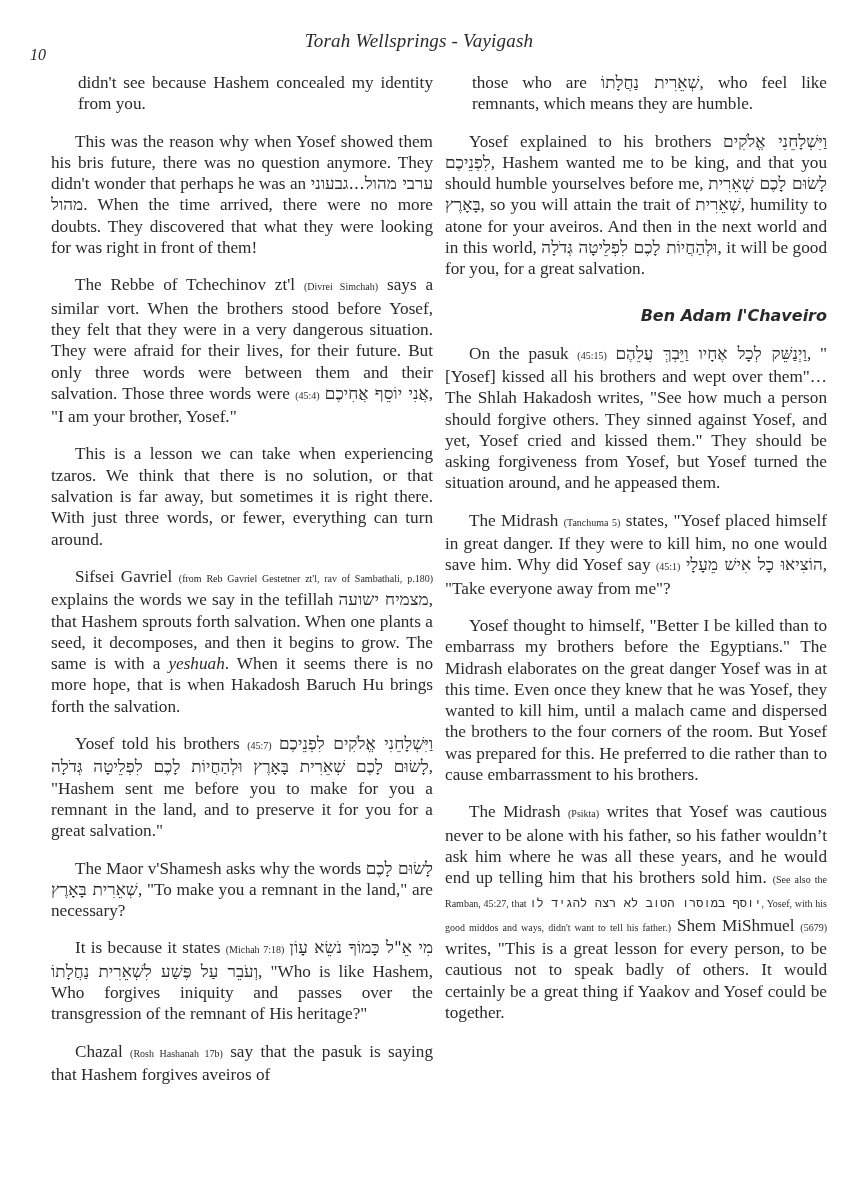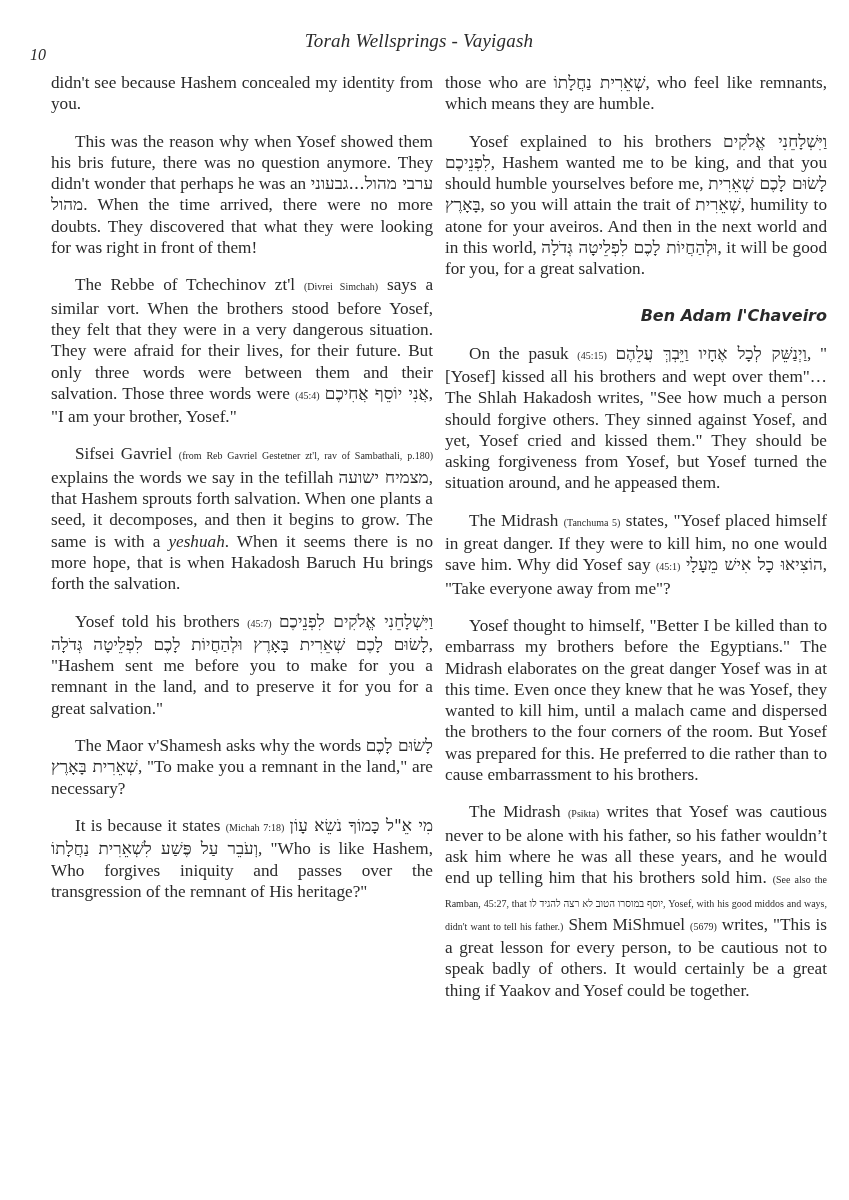--- a/index.html
+++ b/index.html
@@ -4,43 +4,45 @@
 <style>
   html, body { margin: 0; padding: 0; background: #ffffff; }
   body { width: 849px; height: 1200px; position: relative; overflow: hidden; color: #2a2a2a; font-family: "Liberation Serif", "DejaVu Serif", serif; }
   .header { position: absolute; top: 30px; left: 30px; width: 790px; height: 30px; }
   .page-num { position: absolute; left: 0; top: 16px; font-style: italic; font-size: 16px; }
   .running-title { position: absolute; left: 0; right: 12px; top: 0; text-align: center; font-style: italic; font-size: 19px; letter-spacing: 0.2px; }
   .col { position: absolute; top: 72px; width: 382px; }
   .col.left { left: 51px; }
   .col.right { left: 445px; }
   p.para { margin: 0 0 16px 0; font-size: 17.2px; line-height: 21.3px; text-align: justify; text-indent: 24px; hyphens: none; }
-  p.para.noindent { text-indent: 0; }
+  p.para.noindent { text-indent: 0; margin-left: 27px; }
   .cite { font-size: 10px; }
   .he { font-family: "DejaVu Serif", serif; font-size: 17px; direction: rtl; unicode-bidi: isolate; }
-  .he-small { font-family: Liberation Serif, serif; font-size: 10px; direction: rtl; unicode-bidi: isolate; }
+  .he-small { font-family: Liberation Mono, monospace; font-size: 12px; direction: rtl; unicode-bidi: isolate; }
   .it { font-style: italic; }
   .section-heading { margin: 26px 0 18px 0; text-align: right; font-weight: bold; font-style: italic; font-size: 16px; font-family: "DejaVu Sans", sans-serif; }
 </style>
 </head>
 <body>
 
 <div class="header">
   <span class="page-num">10</span>
   <div class="running-title">Torah Wellsprings - Vayigash</div>
 </div>
 
 <div class="col left" id="left-col">
     <p class="para noindent"><span>didn't see because Hashem concealed my identity from you.</span></p>
     <p class="para"><span>This was the reason why when Yosef showed them his bris future, there was no question anymore. They didn't wonder that perhaps he was an </span><span class="he">ערבי מהול...גבעוני מהול</span><span>. When the time arrived, there were no more doubts. They discovered that what they were looking for was right in front of them!</span></p>
     <p class="para"><span>The Rebbe of Tchechinov zt'l </span><span class="cite">(Divrei Simchah)</span><span> says a similar vort. When the brothers stood before Yosef, they felt that they were in a very dangerous situation. They were afraid for their lives, for their future. But only three words were between them and their salvation. Those three words were </span><span class="cite">(45:4)</span><span> </span><span class="he">אֲנִי יוֹסֵף אֲחִיכֶם</span><span>, "I am your brother, Yosef."</span></p>
+    <p class="para"><span>This is a lesson we can take when experiencing tzaros. We think that there is no solution, or that salvation is far away, but sometimes it is right there. With just three words, or fewer, everything can turn around.</span></p>
     <p class="para"><span>Sifsei Gavriel </span><span class="cite">(from Reb Gavriel Gestetner zt'l, rav of Sambathali, p.180)</span><span> explains the words we say in the tefillah </span><span class="he">מצמיח ישועה</span><span>, that Hashem sprouts forth salvation. When one plants a seed, it decomposes, and then it begins to grow. The same is with a </span><span class="it">yeshuah</span><span>. When it seems there is no more hope, that is when Hakadosh Baruch Hu brings forth the salvation.</span></p>
     <p class="para"><span>Yosef told his brothers </span><span class="cite">(45:7)</span><span> </span><span class="he">וַיִּשְׁלָחֵנִי אֱלֹקִים לִפְנֵיכֶם לָשׂוּם לָכֶם שְׁאֵרִית בָּאָרֶץ וּלְהַחֲיוֹת לָכֶם לִפְלֵיטָה גְּדֹלָה</span><span>, "Hashem sent me before you to make for you a remnant in the land, and to preserve it for you for a great salvation."</span></p>
     <p class="para"><span>The Maor v'Shamesh asks why the words </span><span class="he">לָשׂוּם לָכֶם שְׁאֵרִית בָּאָרֶץ</span><span>, "To make you a remnant in the land," are necessary?</span></p>
     <p class="para"><span>It is because it states </span><span class="cite">(Michah 7:18)</span><span> </span><span class="he">מִי אֵ"ל כָּמוֹךָ נֹשֵׂא עָוֹן וְעֹבֵר עַל פֶּשַׁע לִשְׁאֵרִית נַחֲלָתוֹ</span><span>, "Who is like Hashem, Who forgives iniquity and passes over the transgression of the remnant of His heritage?"</span></p>
+    <p class="para"><span>Chazal </span><span class="cite">(Rosh Hashanah 17b)</span><span> say that the pasuk is saying that Hashem forgives aveiros of</span></p>
   </div>
 
 <div class="col right">
   <div id="right-top">
       <p class="para noindent"><span>those who are </span><span class="he">שְׁאֵרִית נַחֲלָתוֹ</span><span>, who feel like remnants, which means they are humble.</span></p>
       <p class="para"><span>Yosef explained to his brothers </span><span class="he">וַיִּשְׁלָחֵנִי אֱלֹקִים לִפְנֵיכֶם</span><span>, Hashem wanted me to be king, and that you should humble yourselves before me, </span><span class="he">לָשׂוּם לָכֶם שְׁאֵרִית בָּאָרֶץ</span><span>, so you will attain the trait of </span><span class="he">שְׁאֵרִית</span><span>, humility to atone for your aveiros. And then in the next world and in this world, </span><span class="he">וּלְהַחֲיוֹת לָכֶם לִפְלֵיטָה גְּדֹלָה</span><span>, it will be good for you, for a great salvation.</span></p>
     </div>
   <div class="section-heading">Ben Adam l'Chaveiro</div>
   <div id="right-bottom">
       <p class="para"><span>On the pasuk </span><span class="cite">(45:15)</span><span> </span><span class="he">וַיְנַשֵּׁק לְכָל אֶחָיו וַיֵּבְךְּ עֲלֵהֶם</span><span>, "[Yosef] kissed all his brothers and wept over them"… The Shlah Hakadosh writes, "See how much a person should forgive others. They sinned against Yosef, and yet, Yosef cried and kissed them." They should be asking forgiveness from Yosef, but Yosef turned the situation around, and he appeased them.</span></p>

